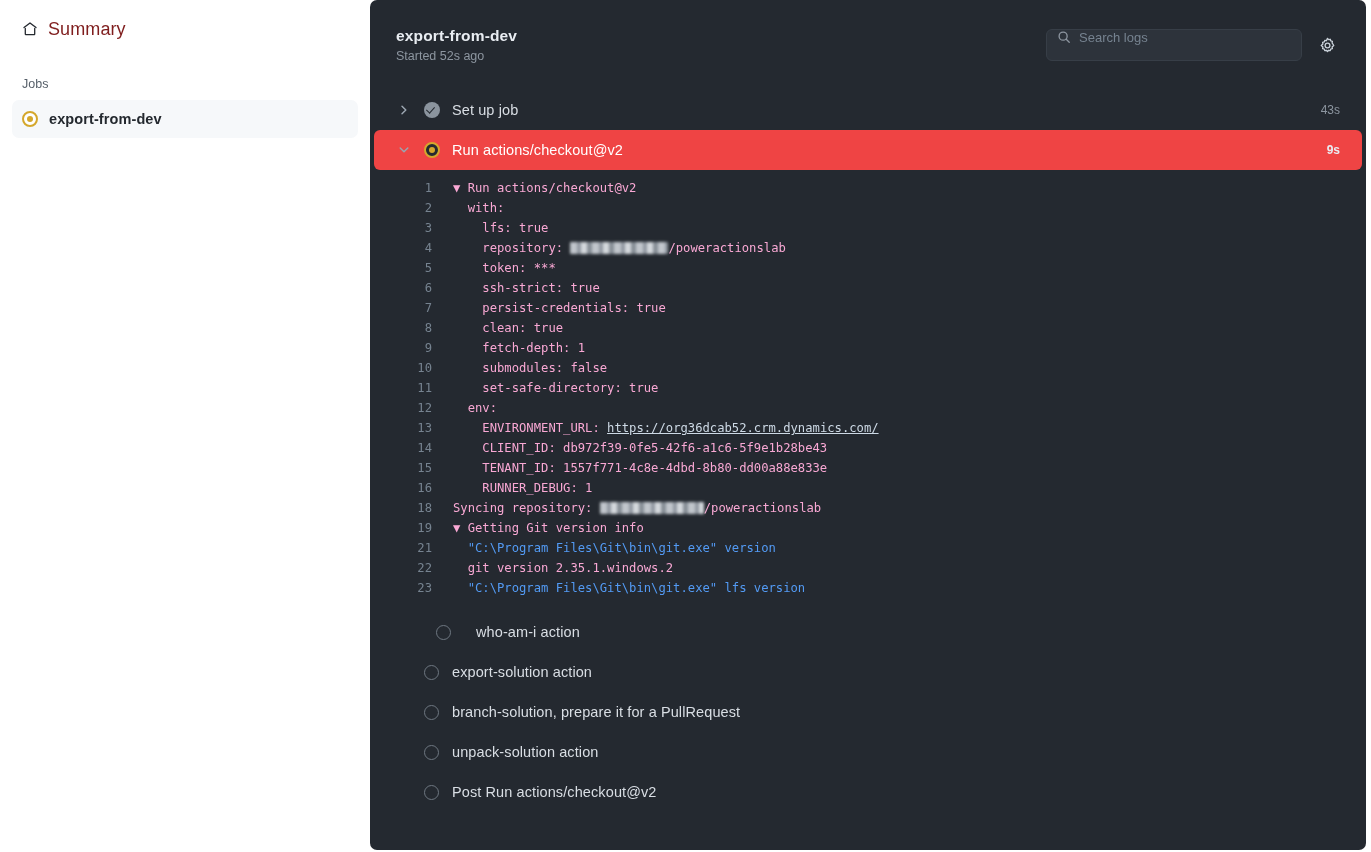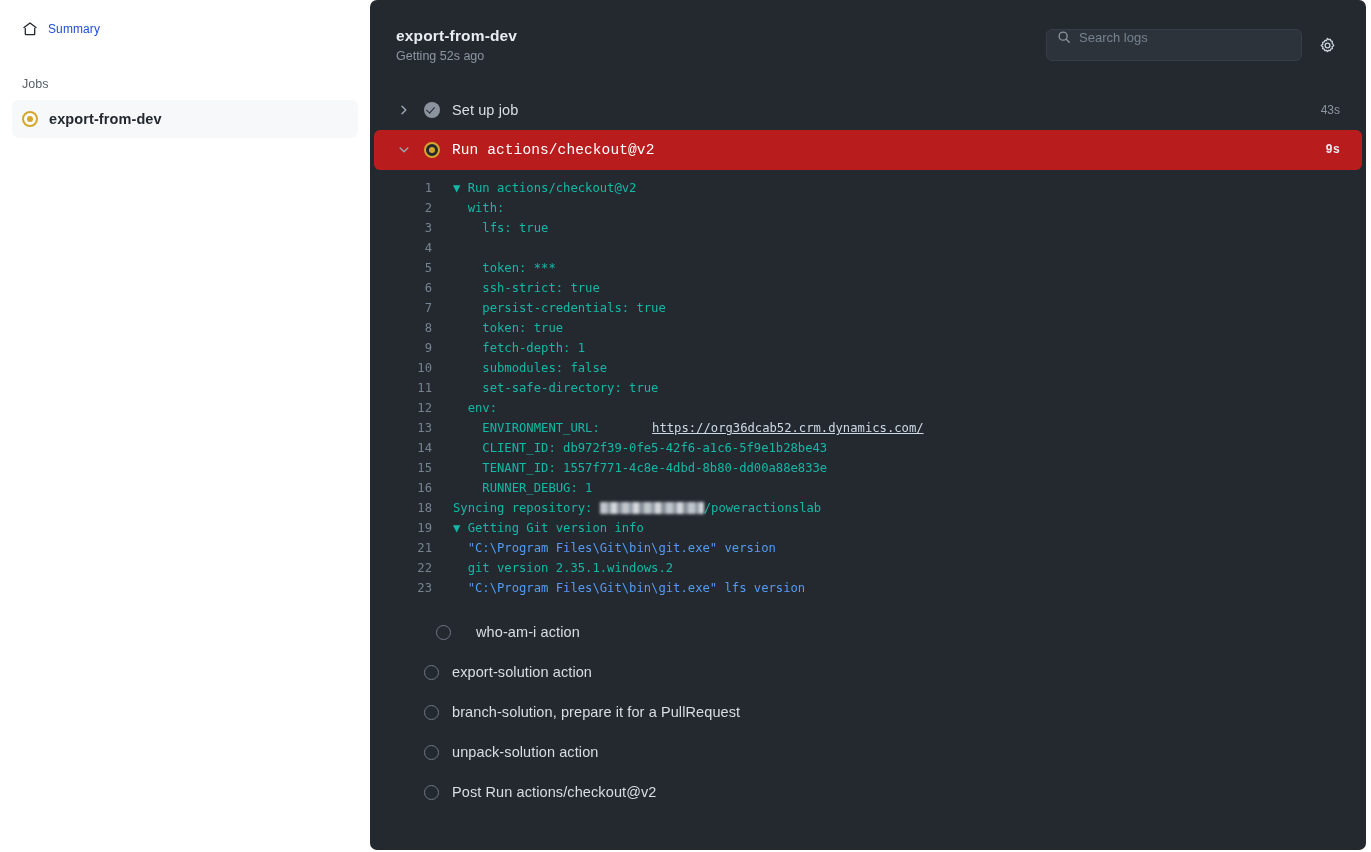--- a/index.html
+++ b/index.html
@@ -32,22 +32,22 @@
     display: flex;
     align-items: center;
     gap: 10px;
     height: 30px;
     padding: 0 10px;
     border-radius: 6px;
     cursor: pointer;
   }
 
   .summary-label {
-    font-size: 12px;
-    color: #1d4ed8;
+    font-size: 18px;
+    color: #7f1d1d;
     letter-spacing: .1px;
   }
 
   .jobs-heading {
     font-size: 12.5px;
     color: #57606a;
     padding: 0 10px;
     margin-top: 33px;
     margin-bottom: 9px;
   }
@@ -169,21 +169,21 @@
 
   .step-row {
     display: flex;
     align-items: center;
     height: 40px;
     padding: 0 22px 0 22px;
     cursor: pointer;
     border-radius: 6px;
     margin: 0 4px;
   }
-  .step-row.active { background: #b91c1c; font-family: Liberation Mono, monospace; }
+  .step-row.active { background: #ef4444; }
 
   .chev {
     width: 16px; flex: 0 0 16px;
     display: flex;
     align-items: center;
     justify-content: center;
     margin-right: 11px;
     color: #9aa4af;
   }
   .chev.empty { visibility: hidden; }
@@ -250,27 +250,26 @@
 
   .ln {
     width: 40px;
     flex: 0 0 40px;
     text-align: right;
     color: #768390;
     margin-right: 21px;
     user-select: none;
   }
 
-  .lt { color: #14b8a6; }
+  .lt { color: #f9a8d4; }
   .lt.cmd { color: #539bf5; }
 
   .link {
     color: #cdd9e5;
     text-decoration: underline;
-    margin-left: 45px;
   }
 
   .redact {
     display: inline-block;
     vertical-align: -2px;
     height: 12px;
     border-radius: 1px;
     background:
       repeating-linear-gradient(90deg,
         #cfd4da 0px, #cfd4da 7px,
@@ -305,21 +304,21 @@
       <span class="job-label">export-from-dev</span>
     </div>
 
   </aside>
 
   <section class="panel">
 
     <header class="panel-header">
       <div class="header-titles">
         <div class="panel-title">export-from-dev</div>
-        <div class="panel-subtitle">Getting 52s ago</div>
+        <div class="panel-subtitle">Started 52s ago</div>
       </div>
 
       <div class="header-right">
         <div class="search-box">
           <span style="display:flex;">
             <svg width="14" height="14" viewBox="0 0 16 16" fill="none" stroke="#8d96a0" stroke-width="1.5">
               <circle cx="7" cy="7" r="4.6"></circle>
               <path d="M10.5 10.5 14 14" stroke-linecap="round"></path>
             </svg>
           </span>
@@ -362,25 +361,25 @@
           <span class="icon-running on-dark"></span>
         </span>
         <span class="step-name">Run actions/checkout@v2</span>
         <span class="step-time">9s</span>
       </div>
 
       <div class="log" id="log-output">
           <div class="log-line"><span class="ln">1</span><span><span class="lt">▼ Run actions/checkout@v2</span></span></div>
           <div class="log-line"><span class="ln">2</span><span><span class="lt">  with:</span></span></div>
           <div class="log-line"><span class="ln">3</span><span><span class="lt">    lfs: true</span></span></div>
-          <div class="log-line"><span class="ln">4</span></div>
+          <div class="log-line"><span class="ln">4</span><span><span class="lt">    repository: </span><span class="redact" style="width: 98px;"></span><span class="lt">/poweractionslab</span></span></div>
           <div class="log-line"><span class="ln">5</span><span><span class="lt">    token: ***</span></span></div>
           <div class="log-line"><span class="ln">6</span><span><span class="lt">    ssh-strict: true</span></span></div>
           <div class="log-line"><span class="ln">7</span><span><span class="lt">    persist-credentials: true</span></span></div>
-          <div class="log-line"><span class="ln">8</span><span><span class="lt">    token: true</span></span></div>
+          <div class="log-line"><span class="ln">8</span><span><span class="lt">    clean: true</span></span></div>
           <div class="log-line"><span class="ln">9</span><span><span class="lt">    fetch-depth: 1</span></span></div>
           <div class="log-line"><span class="ln">10</span><span><span class="lt">    submodules: false</span></span></div>
           <div class="log-line"><span class="ln">11</span><span><span class="lt">    set-safe-directory: true</span></span></div>
           <div class="log-line"><span class="ln">12</span><span><span class="lt">  env:</span></span></div>
           <div class="log-line"><span class="ln">13</span><span><span class="lt">    ENVIRONMENT_URL: </span><span class="link">https://org36dcab52.crm.dynamics.com/</span></span></div>
           <div class="log-line"><span class="ln">14</span><span><span class="lt">    CLIENT_ID: db972f39-0fe5-42f6-a1c6-5f9e1b28be43</span></span></div>
           <div class="log-line"><span class="ln">15</span><span><span class="lt">    TENANT_ID: 1557f771-4c8e-4dbd-8b80-dd00a88e833e</span></span></div>
           <div class="log-line"><span class="ln">16</span><span><span class="lt">    RUNNER_DEBUG: 1</span></span></div>
           <div class="log-line"><span class="ln">18</span><span><span class="lt">Syncing repository: </span><span class="redact" style="width: 104px;"></span><span class="lt">/poweractionslab</span></span></div>
           <div class="log-line"><span class="ln">19</span><span><span class="lt">▼ Getting Git version info</span></span></div>

